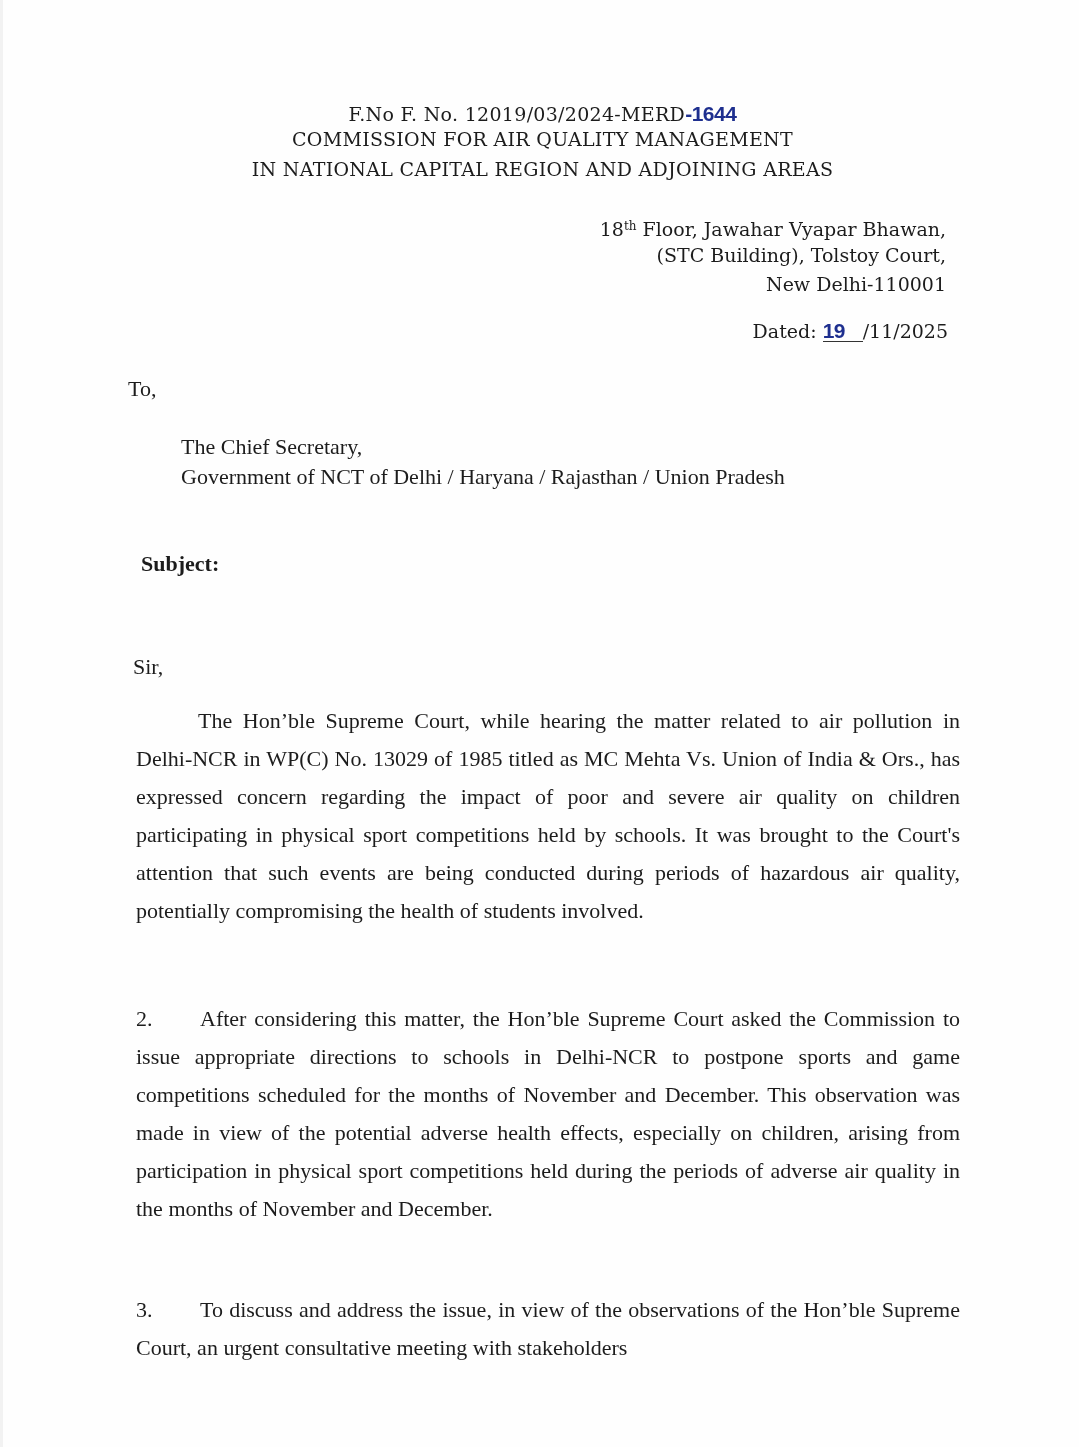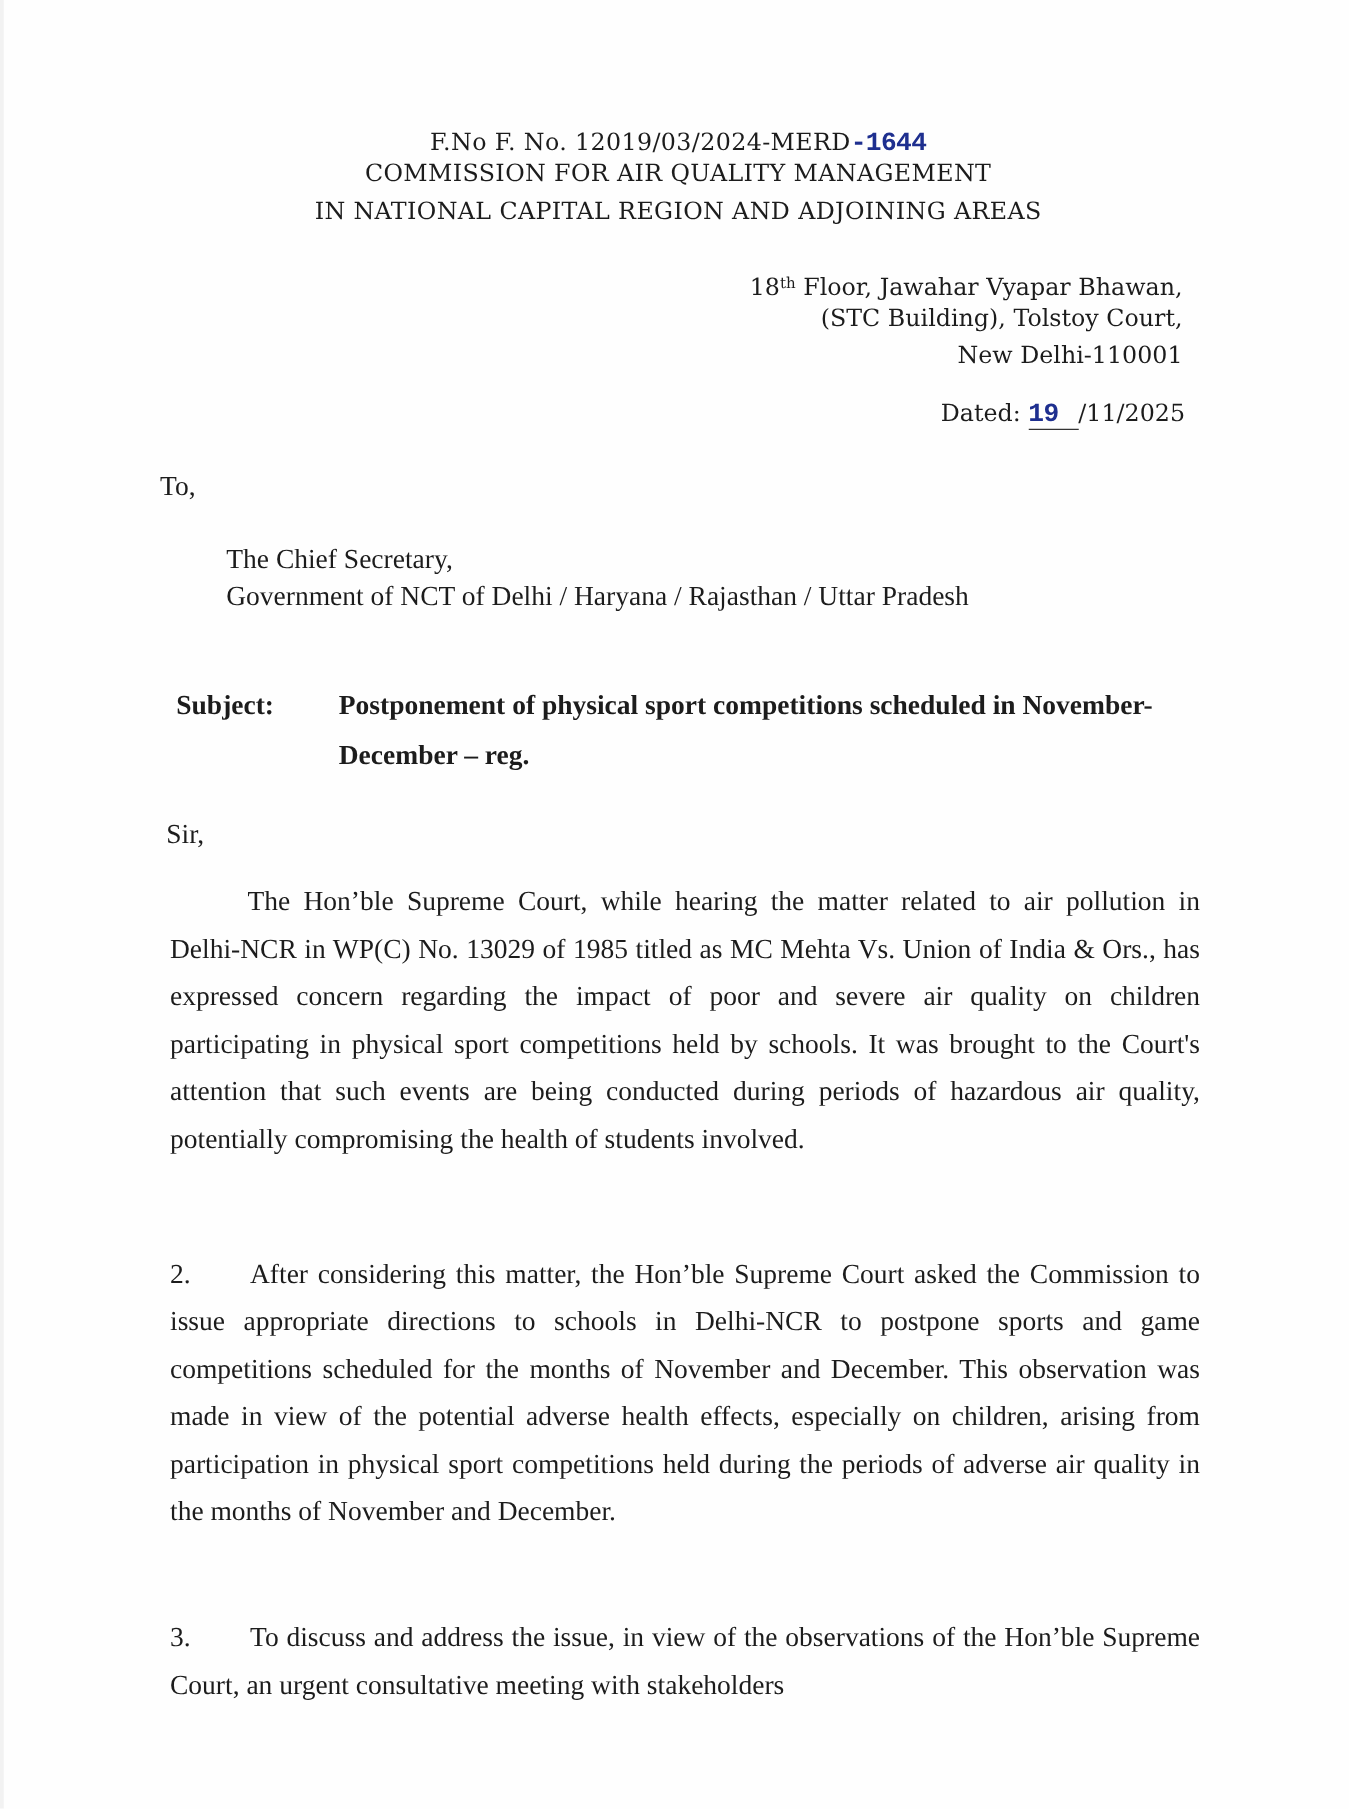--- a/index.html
+++ b/index.html
@@ -28,21 +28,21 @@
       left: 0;
       width: 1079px;
       text-align: center;
       font-family: "DejaVu Serif", serif;
       font-size: 19px;
       letter-spacing: 0.3px;
       line-height: 32px;
     }
     .hand {
       color: #1e2f8f;
-      font-family: Liberation Mono, monospace;
+      font-family: Liberation Sans, sans-serif;
       font-size: 21px;
       font-weight: bold;
       letter-spacing: -0.5px;
     }
     .addr {
       position: absolute;
       right: 133px;
       text-align: right;
       font-family: "DejaVu Serif", serif;
       font-size: 19px;
@@ -130,26 +130,25 @@
   <div class="addr" style="top:270px;text-align:center;">New Delhi-110001</div>
 
   <div class="dated">
     <span>Dated: </span><span class="day hand">19</span><span>/11/2025</span>
   </div>
 
   <div class="to">To,</div>
 
   <div class="recipient">
     <div>The Chief Secretary,</div>
-    <div>Government of NCT of Delhi / Haryana / Rajasthan / Uttar Pradesh</div>
+    <div>Government of NCT of Delhi / Haryana / Rajasthan / Union Pradesh</div>
   </div>
 
   <div class="subject">
     <div class="label">Subject:</div>
-    <div class="text">Postponement of physical sport competitions scheduled in November-December – reg.</div>
   </div>
 
   <div class="salutation">Sir,</div>
 
   <div class="para indent" style="top:702px;">
     <span>The Hon’ble Supreme Court, while hearing the matter related to air pollution in Delhi-NCR in WP(C) No. 13029 of 1985 titled as MC Mehta Vs. Union of India &amp; Ors., has expressed concern regarding the impact of poor and severe air quality on children participating in physical sport competitions held by schools. It was brought to the Court's attention that such events are being conducted during periods of hazardous air quality, potentially compromising the health of students involved.</span>
   </div>
 
   <div class="para" style="top:1000px;">
     <span class="num">2.</span><span>After considering this matter, the Hon’ble Supreme Court asked the Commission to issue appropriate directions to schools in Delhi-NCR to postpone sports and game competitions scheduled for the months of November and December. This observation was made in view of the potential adverse health effects, especially on children, arising from participation in physical sport competitions held during the periods of adverse air quality in the months of November and December.</span>

